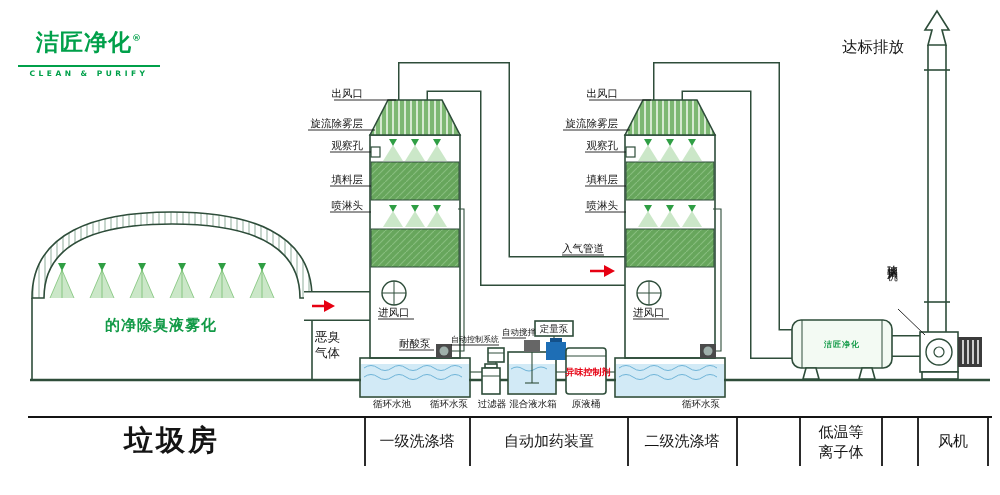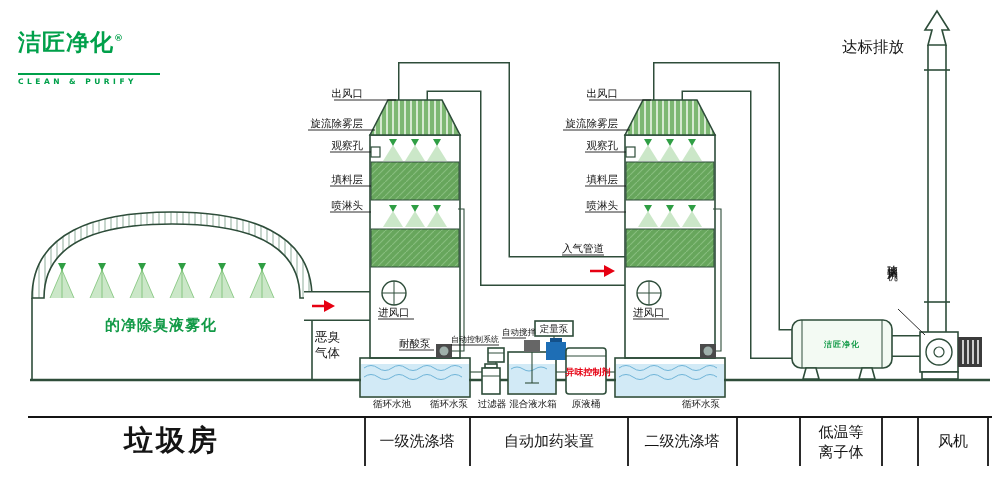--- a/index.html
+++ b/index.html
@@ -28,24 +28,24 @@
   .blockline{stroke:#2e4d3a;stroke-width:1}
   .duct-o{fill:none;stroke:#2e4d3a;stroke-width:30;stroke-linejoin:miter}
   .duct-i{fill:none;stroke:#ffffff;stroke-width:27;stroke-linejoin:miter}
   .duct-o2{fill:none;stroke:#2e4d3a;stroke-width:22;stroke-linejoin:miter}
   .duct-i2{fill:none;stroke:#ffffff;stroke-width:19;stroke-linejoin:miter}
   .wave{fill:none;stroke:#6fb4d8;stroke-width:1}
   .redline{stroke:#e60012;stroke-width:2.5}
   .redfill{fill:#e60012}
 
   
-  .logo{position:absolute;left:18px;top:30px;width:142px;color:#00a04a}
+  .logo{position:absolute;left:18px;top:30px;width:142px;text-align:center;color:#00a04a}
   .logo-brand{font-size:23px;font-weight:bold;letter-spacing:1px;line-height:1.1;white-space:nowrap}
   .logo-brand sup{font-size:9px;vertical-align:super}
-  .logo-tagline{font-size:7.5px;font-weight:bold;letter-spacing:3.5px;border-top:2px solid #00a04a;margin-top:18px;padding-top:2px;white-space:nowrap}
+  .logo-tagline{font-size:7.5px;font-weight:bold;letter-spacing:3.5px;border-top:2px solid #00a04a;margin-top:10px;padding-top:2px;white-space:nowrap}
   .frp{position:absolute;left:886px;top:256px;writing-mode:vertical-rl;font-size:10.5px;letter-spacing:1.5px;color:#141414}
 </style>
 </head>
 <body>
 
 <div class="stage">
 
 <svg width="1000" height="495" viewBox="0 0 1000 495">
   <defs>
     <pattern id="vstripe" width="6" height="8" patternUnits="userSpaceOnUse">

